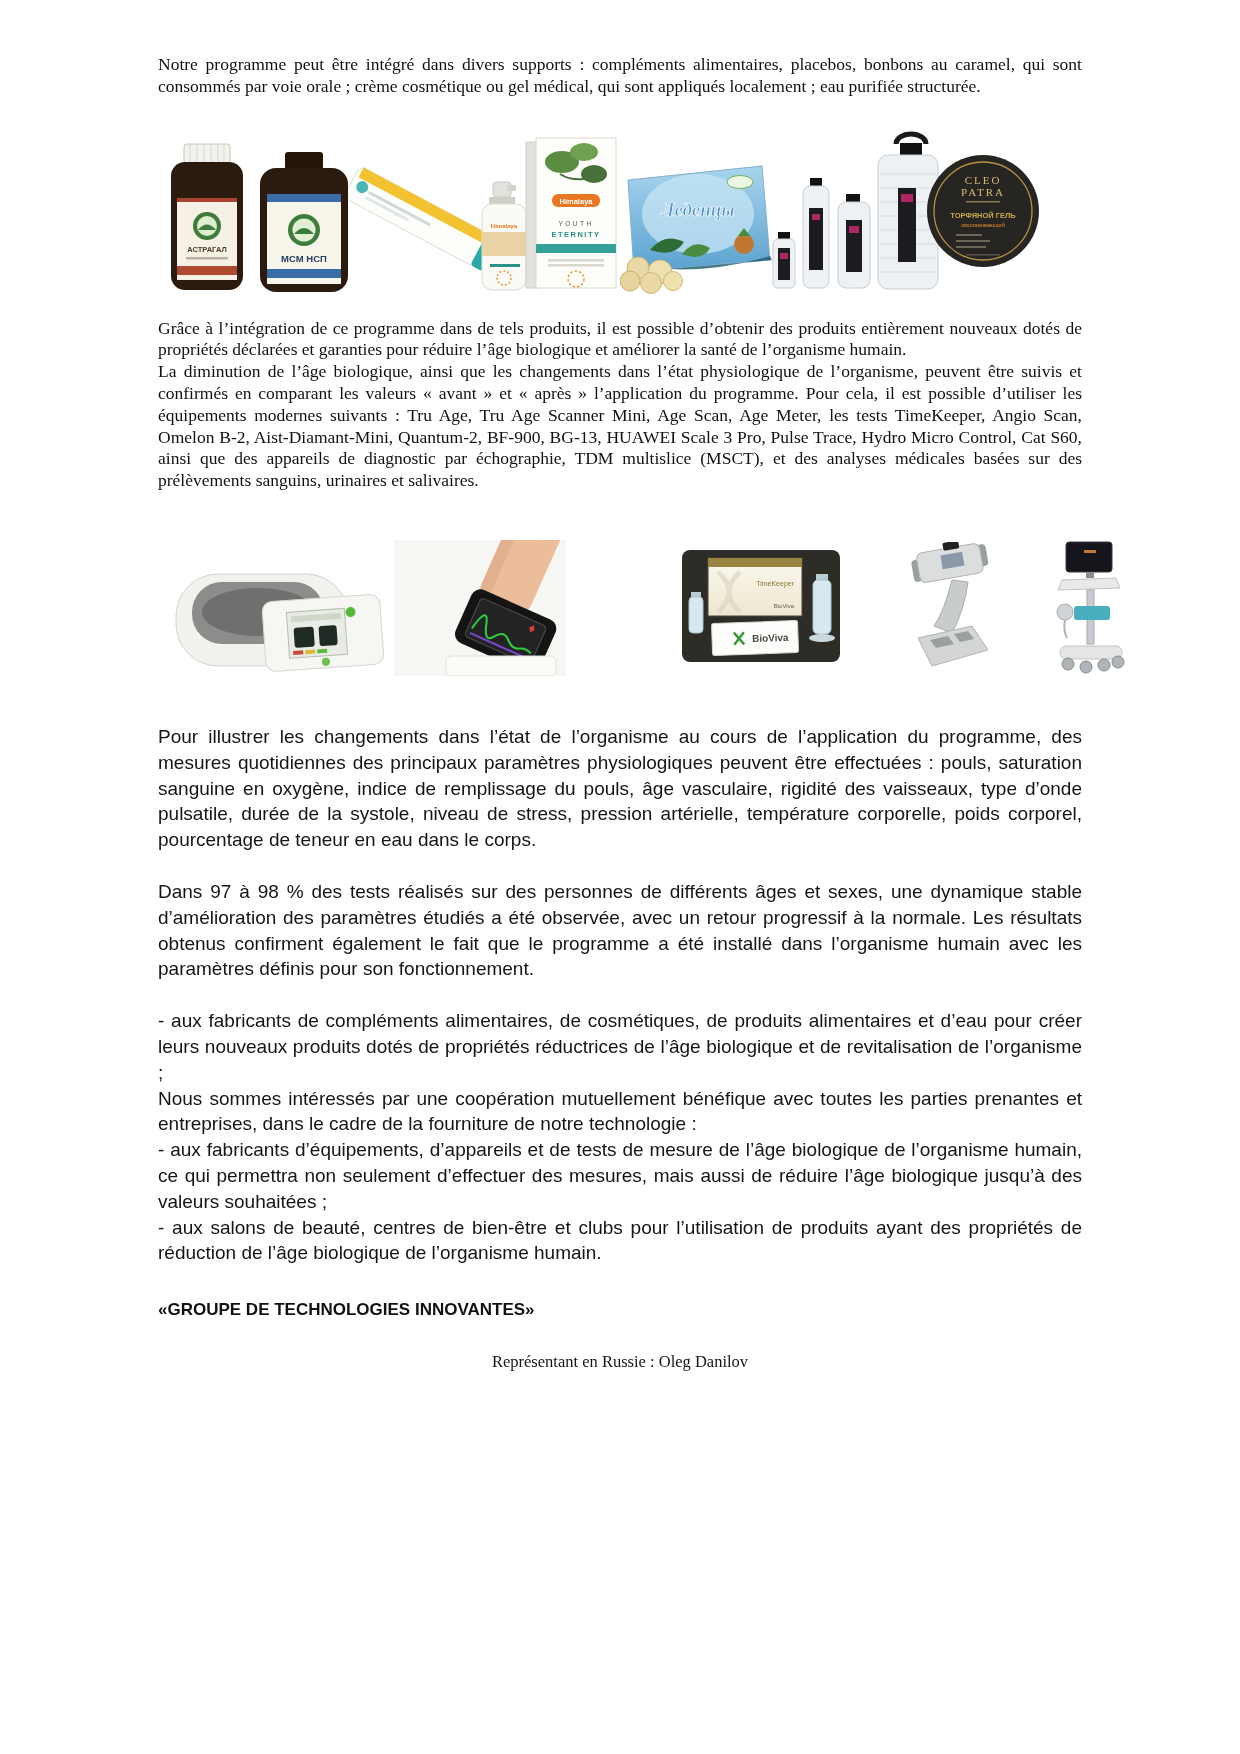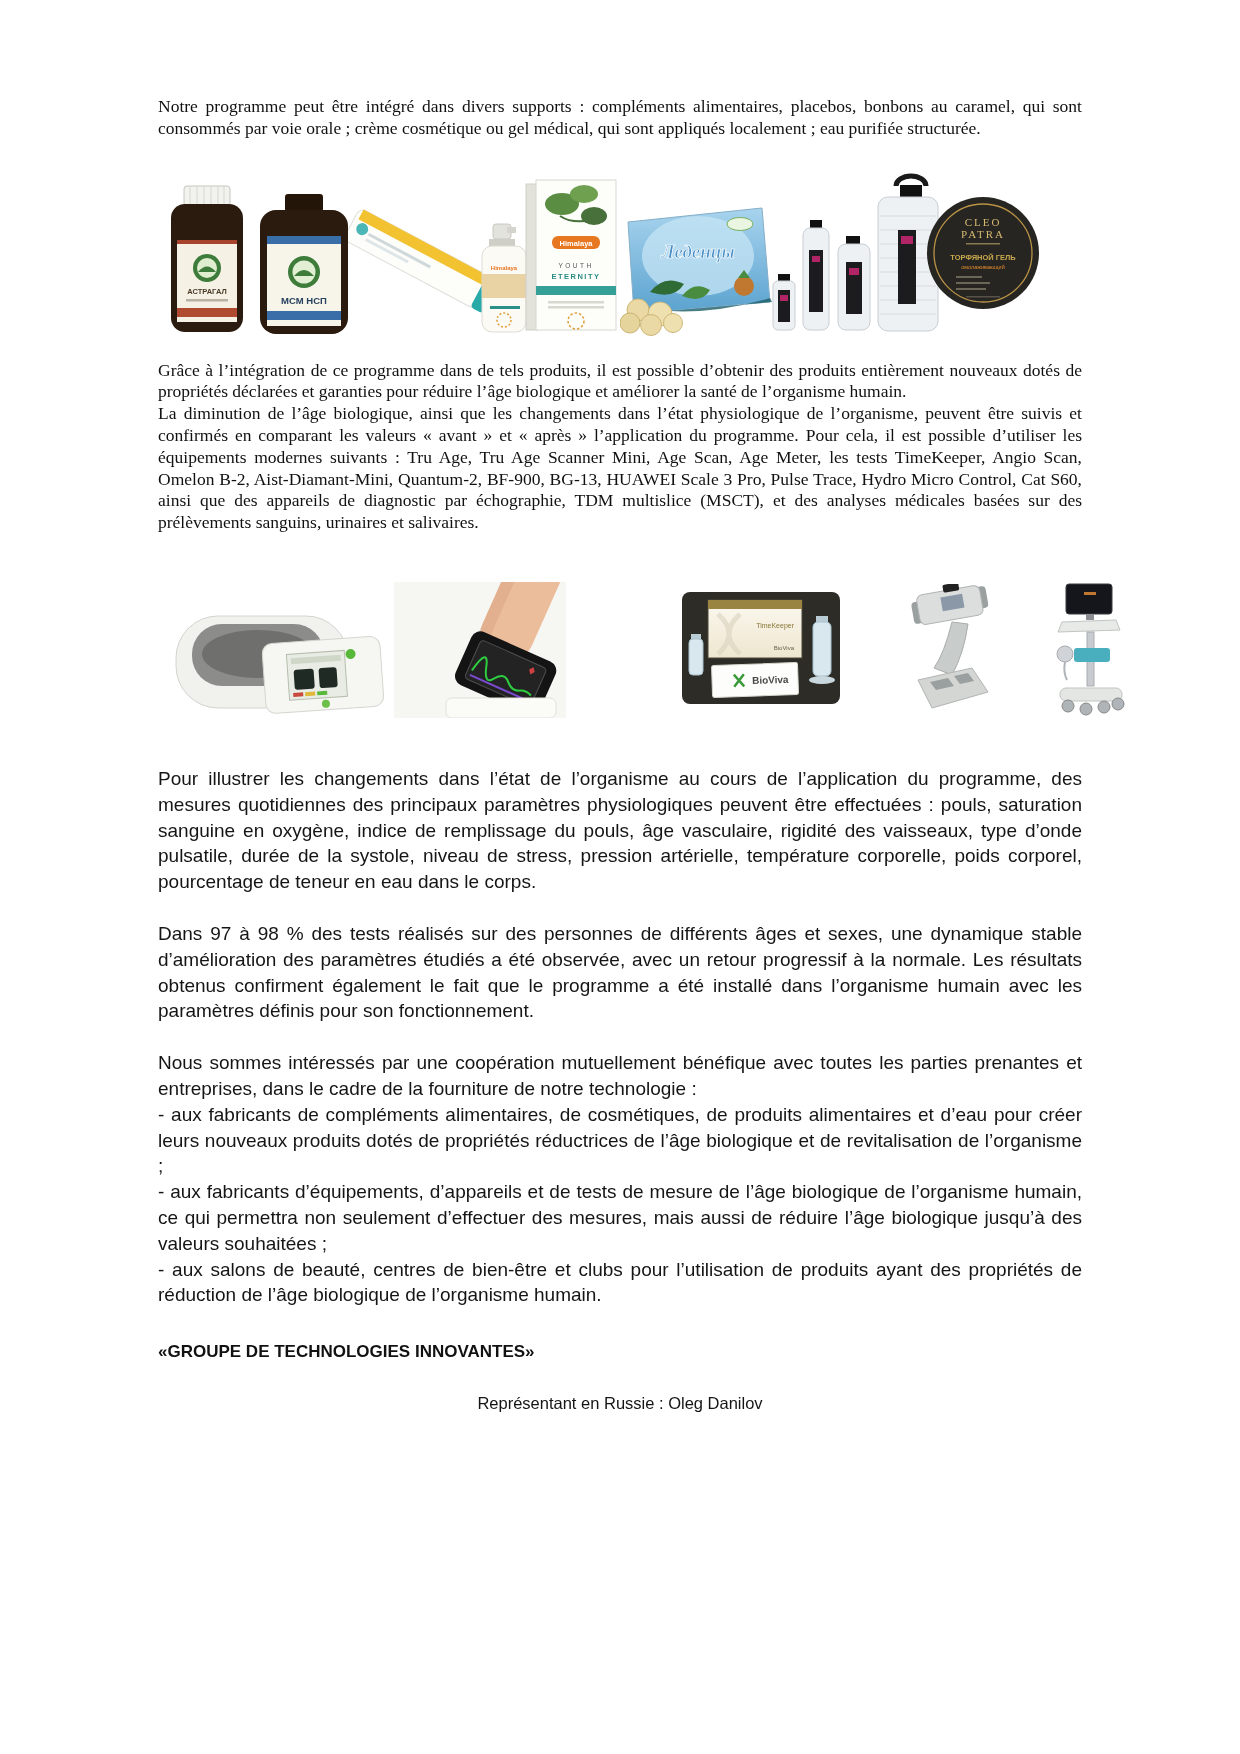--- a/index.html
+++ b/index.html
@@ -1,20 +1,20 @@
 <!DOCTYPE html>
 <html><head>
 <meta charset="utf-8">
 <style>
   html,body { margin:0; padding:0; background:#ffffff; }
   .page {
     position:relative; width:1240px; height:1754px; background:#ffffff;
     overflow:hidden;
   }
-  .content { width:924px; margin:0 auto; padding-top:96px; }
+  .content { width:924px; margin:0 auto; padding-top:54px; }
 
   p { margin:0; }
   .serif {
     font-family:"Liberation Serif", serif;
     font-size:17.5px; line-height:21.8px; color:#111;
     text-align:justify;
   }
   .sans {
     font-family:"Liberation Sans", sans-serif;
     font-size:19px; line-height:25.8px; color:#151515;
@@ -27,21 +27,21 @@
   .img-row .fig { position:absolute; }
   .products { height:172px; margin-top:28px; }
   .devices  { height:140px; margin-top:50px; }
 
   .heading {
     font-family:"Liberation Sans", sans-serif;
     font-weight:bold; font-size:17px; color:#111;
     text-align:left; margin-top:34px;
   }
   .rep {
-    font-family:Liberation Sans, sans-serif;
+    font-family:Liberation Serif, serif;
     font-size:16.5px; color:#151515;
     text-align:center; margin-top:32px;
   }
   svg text { font-family:"Liberation Sans", sans-serif; }
   svg text.ser { font-family:"Liberation Serif", serif; }
 </style>
 </head>
 <body>
 
 <div class="page">
@@ -298,22 +298,22 @@
           <circle cx="52" cy="125" r="6" fill="#aeb4b8" stroke="#888"></circle>
           <circle cx="66" cy="122" r="6" fill="#aeb4b8" stroke="#888"></circle>
         </svg>
       </div>
     </div>
 
     <div class="sans-block" style="margin-top:42px;">
       <p class="sans gap">Pour illustrer les changements dans l’état de l’organisme au cours de l’application du programme, des mesures quotidiennes des principaux paramètres physiologiques peuvent être effectuées : pouls, saturation sanguine en oxygène, indice de remplissage du pouls, âge vasculaire, rigidité des vaisseaux, type d’onde pulsatile, durée de la systole, niveau de stress, pression artérielle, température corporelle, poids corporel, pourcentage de teneur en eau dans le corps.</p>
       <p class="sans gap">Dans 97 à 98 % des tests réalisés sur des personnes de différents âges et sexes, une dynamique stable d’amélioration des paramètres étudiés a été observée, avec un retour progressif à la normale. Les résultats obtenus confirment également le fait que le programme a été installé dans l’organisme humain avec les paramètres définis pour son fonctionnement.</p>
       <div>
+        <p class="sans">- aux fabricants de compléments alimentaires, de cosmétiques, de produits alimentaires et d’eau pour créer leurs nouveaux produits dotés de propriétés réductrices de l’âge biologique et de revitalisation de l’organisme ;</p>
         <p class="sans">Nous sommes intéressés par une coopération mutuellement bénéfique avec toutes les parties prenantes et entreprises, dans le cadre de la fourniture de notre technologie :</p>
-        <p class="sans">- aux fabricants de compléments alimentaires, de cosmétiques, de produits alimentaires et d’eau pour créer leurs nouveaux produits dotés de propriétés réductrices de l’âge biologique et de revitalisation de l’organisme ;</p>
         <p class="sans">- aux fabricants d’équipements, d’appareils et de tests de mesure de l’âge biologique de l’organisme humain, ce qui permettra non seulement d’effectuer des mesures, mais aussi de réduire l’âge biologique jusqu’à des valeurs souhaitées ;</p>
         <p class="sans">- aux salons de beauté, centres de bien-être et clubs pour l’utilisation de produits ayant des propriétés de réduction de l’âge biologique de l’organisme humain.</p>
       </div>
     </div>
 
     <p class="heading">«GROUPE DE TECHNOLOGIES INNOVANTES»</p>
     <p class="rep">Représentant en Russie : Oleg Danilov</p>
 
   </div>
 </div>

